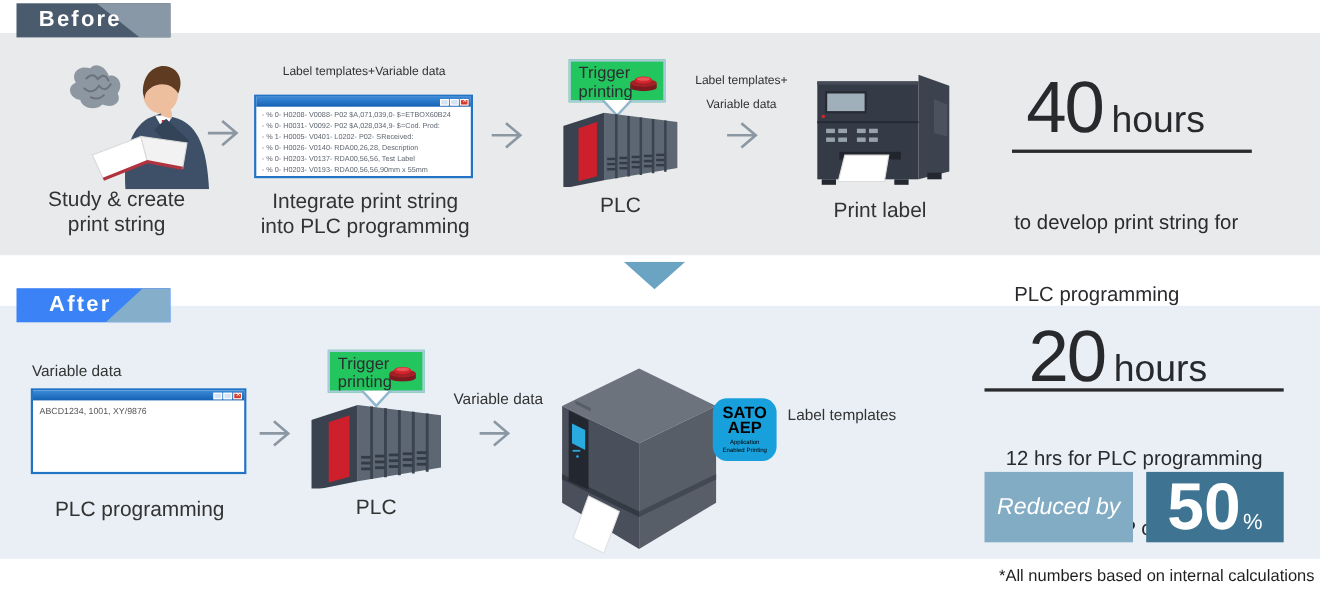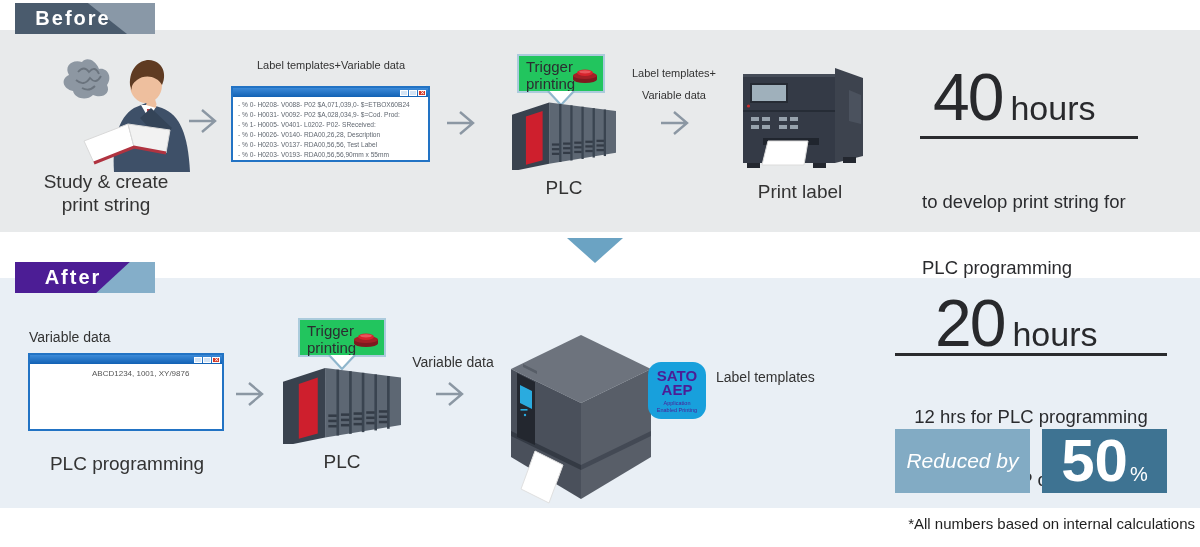--- a/index.html
+++ b/index.html
@@ -10,39 +10,39 @@
   
   .sec-before{left:0;top:30px;width:1200px;height:202px;background:#e8eaeb;}
   .sec-after{left:0;top:278px;width:1200px;height:230px;background:#e9eff5;}
 
   
   .badge{width:140px;height:31px;display:flex;align-items:center;justify-content:center;
     padding-right:24px;box-sizing:border-box;color:#fff;font-size:20px;letter-spacing:2px;overflow:hidden;}
   .badge-before{left:15px;top:3px;background:#4a5b6d;}
   .badge-before::after{content:"";position:absolute;inset:0;background:#8998a7;
     clip-path:polygon(52% 0,100% 0,100% 100%,80% 100%);}
-  .badge-after{left:15px;top:262px;background:#4c1d95;}
+  .badge-after{left:15px;top:262px;background:#3b82f6;}
   .badge-after::after{content:"";position:absolute;inset:0;background:#84aec9;
     clip-path:polygon(82% 0,100% 0,100% 100%,58% 100%);}
   .badge span{position:relative;z-index:2;font-weight:bold;}
 
   
   .caption{font-size:19px;line-height:23px;text-align:center;color:#333;}
   .small-label{font-size:11px;line-height:22px;text-align:center;color:#333;}
 
   
   .window{background:#fff;border:2px solid #2273c4;box-sizing:border-box;}
   .titlebar{height:9px;background:linear-gradient(#3c8ad8,#1261b4);display:flex;
     justify-content:flex-end;align-items:center;gap:1px;padding-right:2px;}
   .wbtn{width:8px;height:6px;}
   .wbtn-lite{background:#d5e4f4;border:0.5px solid #fff;box-sizing:border-box;}
   .wbtn-close{background:#d43a28;border:0.5px solid #fff;box-sizing:border-box;position:relative;}
   .wbtn-close::before{content:"×";position:absolute;left:1.5px;top:-1.5px;color:#fff;font-size:7px;line-height:8px;}
   .code{padding:3px 5px;font-size:6.6px;line-height:10px;color:#606770;white-space:nowrap;overflow:hidden;}
-  .data-content{padding:5px 16px;font-size:8px;color:#555;margin-left:46px;}
+  .data-content{padding:5px 6px;font-size:8px;color:#555;}
 
   
   .trigger-box{width:88px;height:39px;background:#22c55e;border:2px solid #abcbdc;box-sizing:border-box;}
   .trigger-text{position:absolute;left:7px;top:2px;font-size:15px;line-height:17px;color:#2b2d30;}
   .trigger-btn{position:absolute;right:5px;top:12px;}
 
   
   .hours-row{display:flex;align-items:baseline;color:#28292c;}
   .hours-num{font-size:66px;line-height:1;font-weight:500;letter-spacing:-2px;}
   .hours-unit{font-size:34px;margin-left:8px;}
@@ -52,21 +52,21 @@
   
   .reduced{left:895px;top:429px;width:272px;height:64px;display:flex;gap:12px;}
   .reduced-left{flex:0 0 135px;background:#82abc4;display:flex;align-items:center;justify-content:center;
     color:#fff;font-size:21px;font-style:italic;}
   .reduced-right{flex:1;background:#3e7392;display:flex;align-items:baseline;justify-content:center;color:#fff;}
   .reduced-num{font-size:60px;line-height:64px;font-weight:700;}
   .reduced-unit{font-size:20px;margin-left:2px;}
 
   
   .sato{left:648px;top:362px;width:58px;height:57px;background:#18a0dc;border-radius:13px;
-    color:#4c1d95;text-align:center;box-sizing:border-box;padding-top:7px;}
+    color:#000000;text-align:center;box-sizing:border-box;padding-top:7px;}
   .sato .big{font-size:15px;font-weight:bold;line-height:14px;}
   .sato .tiny{font-size:5.5px;line-height:6.5px;}
 
   .footnote{font-size:15px;color:#1f1f1f;}
 </style>
 </head>
 <body>
 
 <div class="canvas">
 
@@ -107,20 +107,24 @@
       <div class="wbtn wbtn-close"></div>
     </div>
     <div class="code">
       <div>- % 0- H0208- V0088- P02 $A,071,039,0- $=ETBOX60B24</div>
       <div>- % 0- H0031- V0092- P02 $A,028,034,9- $=Cod. Prod:</div>
       <div>- % 1- H0005- V0401- L0202- P02- SReceived:</div>
       <div>- % 0- H0026- V0140- RDA00,26,28, Description</div>
       <div>- % 0- H0203- V0137- RDA00,56,56, Test Label</div>
       <div>- % 0- H0203- V0193- RDA00,56,56,90mm x 55mm</div>
     </div>
+  </div>
+  <div class="abs caption" style="left:226px;top:172px;width:212px;">
+    <div>Integrate print string</div>
+    <div>into PLC programming</div>
   </div>
 
   <svg class="abs" style="left:446px;top:110px;" width="30" height="26" viewBox="0 0 30 26">
     <path d="M1,13 H26 M14,2 L27,13 L14,24" fill="none" stroke="#8b97a3" stroke-width="2.4"></path>
   </svg>
 
   <div class="abs trigger-box" style="left:517px;top:54px;">
     <div class="trigger-text">
       <div>Trigger</div>
       <div>printing</div>

